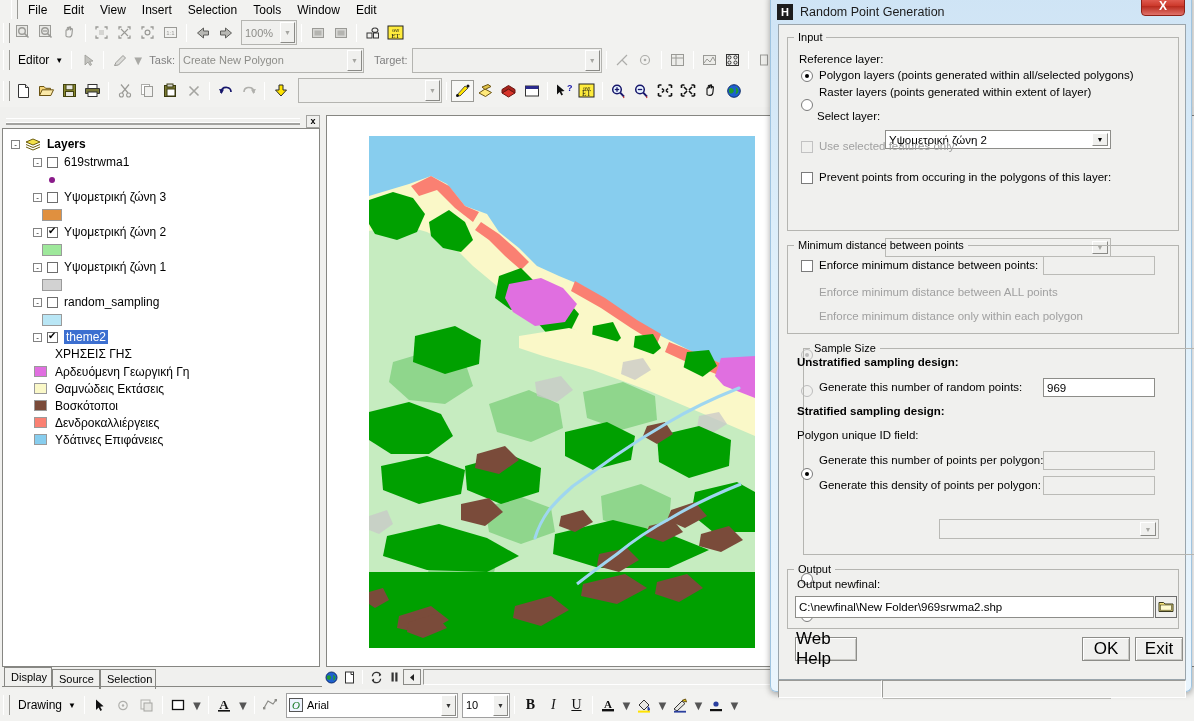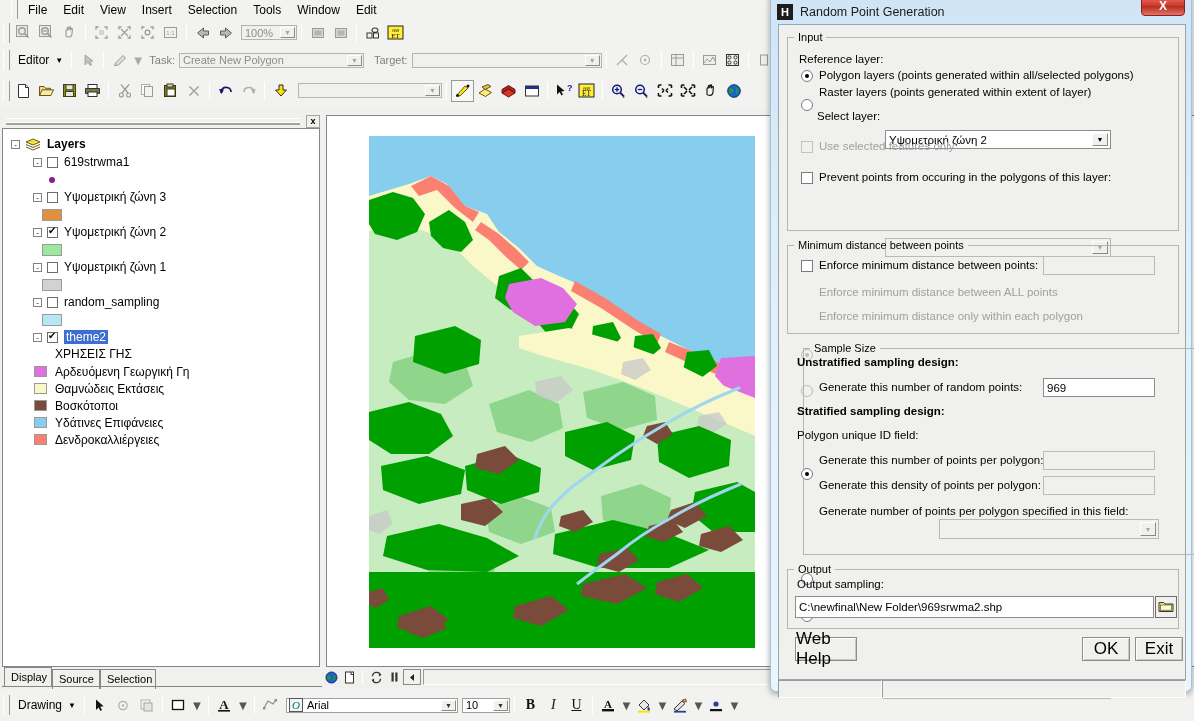--- a/index.html
+++ b/index.html
@@ -44,21 +44,21 @@
          border-right: 1px solid #fff; flex: 0 0 auto; }
   .tbtn {
     width: 23px; height: 22px; display: flex; align-items: center;
     justify-content: center; flex: 0 0 auto;
     font-size: 13px; line-height: 1; color: #555;
   }
   .tbtn.dis { color: #a9a9a5; }
   .tbtn.framed { border: 1px solid #9a9a96; background: #f7f7f5; }
 
   .combo {
-    height: 15px; border: 1px solid #a0a0a0; background: #fff;
+    height: 25px; border: 1px solid #a0a0a0; background: #fff;
     display: flex; align-items: center; position: relative;
     font-size: 11px; padding-left: 3px; flex: 0 0 auto;
   }
   .combo.dis { background: #f0f0ee; color: #8d8d89; border-color: #b4b4b0; }
   .combo .arrowbox {
     position: absolute; right: 1px; top: 1px; bottom: 1px; width: 15px;
     background: #f0f0ee; border: 1px solid #fff;
     border-right-color: #8a8a86; border-bottom-color: #8a8a86;
     display: flex; align-items: center; justify-content: center;
     font-size: 7px; color: #333;
@@ -699,26 +699,26 @@
           </div>
           <div class="legrow">
             <div class="legsw" style="background:#faf8c8;"></div>
             <span class="legtxt">Θαμνώδεις Εκτάσεις</span>
           </div>
           <div class="legrow">
             <div class="legsw" style="background:#7a4b3a;"></div>
             <span class="legtxt">Βοσκότοποι</span>
           </div>
           <div class="legrow">
+            <div class="legsw" style="background:#fa8072;"></div>
+            <span class="legtxt">Δενδροκαλλιέργειες</span>
+          </div>
+          <div class="legrow">
             <div class="legsw" style="background:#87cdee;"></div>
             <span class="legtxt">Υδάτινες Επιφάνειες</span>
-          </div>
-          <div class="legrow">
-            <div class="legsw" style="background:#fa8072;"></div>
-            <span class="legtxt">Δενδροκαλλιέργειες</span>
           </div>
 
         </div>
       </div>
     </div>
 
     <div class="mapframe">
       <div class="mapcanvas">
         <svg width="386" height="512" viewBox="0 0 386 512">
           <rect x="0" y="0" width="386" height="512" fill="#ffffff"></rect>
@@ -1014,31 +1014,30 @@
         <span></span>
       </div>
 
       <div class="ab radio" style="left:22px; top:455px;"></div>
       <div class="ab txt" style="left:40px; top:454px;">Generate this density of points per polygon:</div>
       <div class="ab dtext dis" style="left:264px; top:451px; width:112px; height:19px;">
         <span></span>
       </div>
 
       <div class="ab radio" style="left:22px; top:481px;"></div>
-      <div class="ab txt" style="left:40px; top:480px;">Generate number of points per polygon specified in this field:</div>
       <div class="ab dcombo dis" style="left:104px; top:501px; width:228px; height:19px;">
         <span></span>
         <span class="ar">▼</span>
       </div>
 
       <fieldset class="grp" style="left:8px; top:538px; width:392px; height:66px;">
         <legend>Output</legend>
       </fieldset>
 
-      <div class="ab txt" style="left:18px; top:553px;">Output sampling:</div>
+      <div class="ab txt" style="left:18px; top:553px;">Output newfinal:</div>
       <div class="ab dtext" style="left:16px; top:571px; width:359px; height:22px;">
         <span>C:\newfinal\New Folder\969srwma2.shp</span>
       </div>
       <div class="ab folderbtn" style="left:376px; top:571px; width:22px; height:22px;">
         <svg class="ic" width="16" height="14" viewBox="0 0 16 14">
             <path d="M1 11.5 V2.5 H5.6 L7 4 H15 V11.5Z" fill="#f5e27a" stroke="#3a3a20"></path>
             <rect x="2.5" y="5" width="11" height="5.2" fill="#fffbd0" stroke="#3a3a20" stroke-width="0.6"></rect>
           </svg>
       </div>
 

